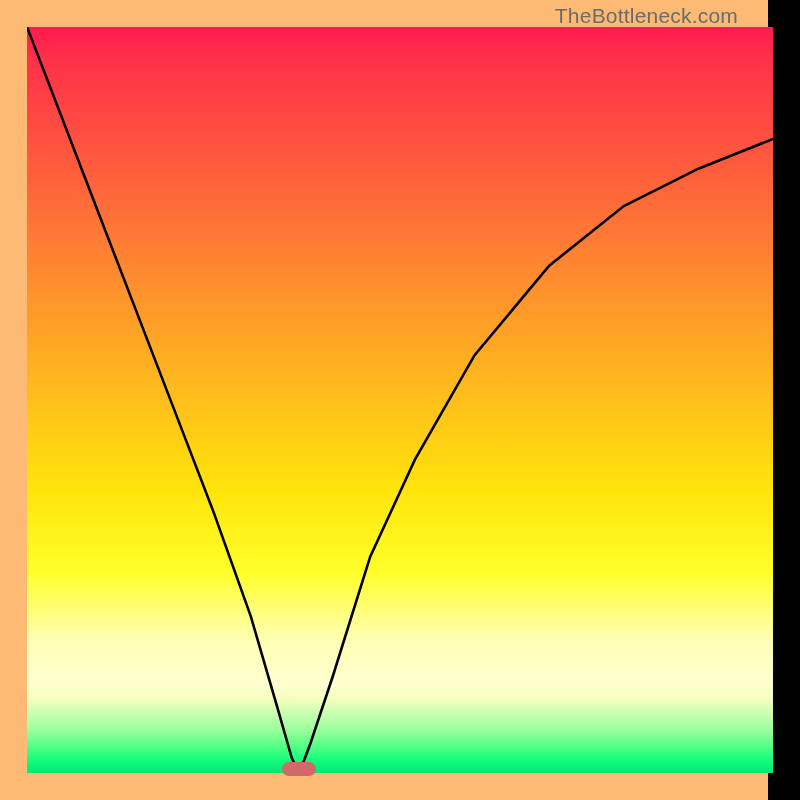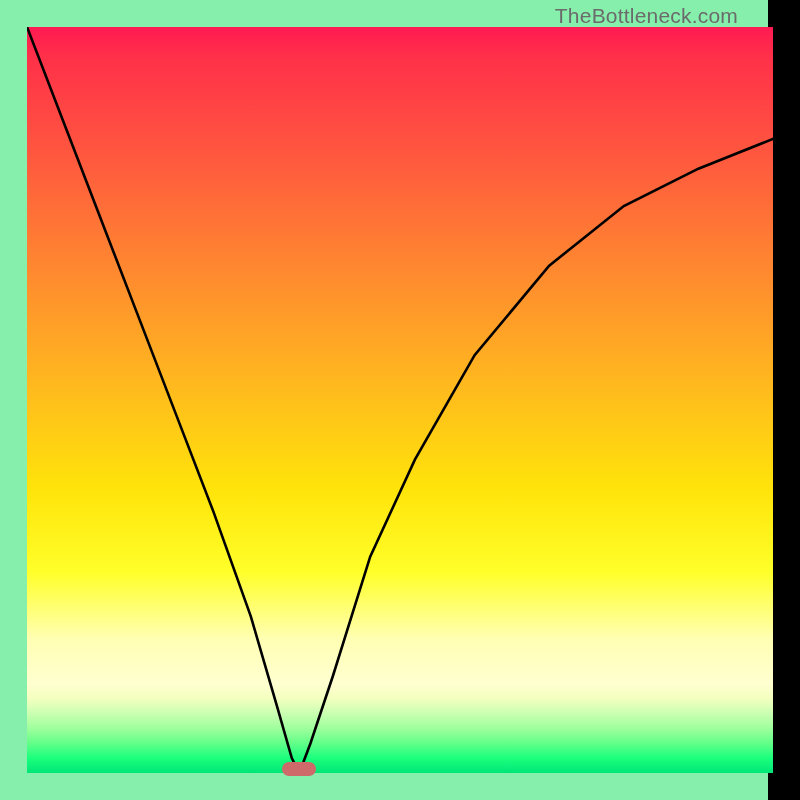--- a/index.html
+++ b/index.html
@@ -8,21 +8,21 @@
     width: 800px;
     height: 800px;
     overflow: hidden;
     background: #000;
     font-family: Arial, Helvetica, sans-serif;
   }
   .frame {
     position: relative;
     width: 768px;
     height: 800px;
-    background: #86efac;
+    background: #fdba74;
   }
   .plot {
     position: absolute;
     left: 27px;
     top: 27px;
     width: 746px;
     height: 746px;
     
     background: linear-gradient(
       to bottom,

